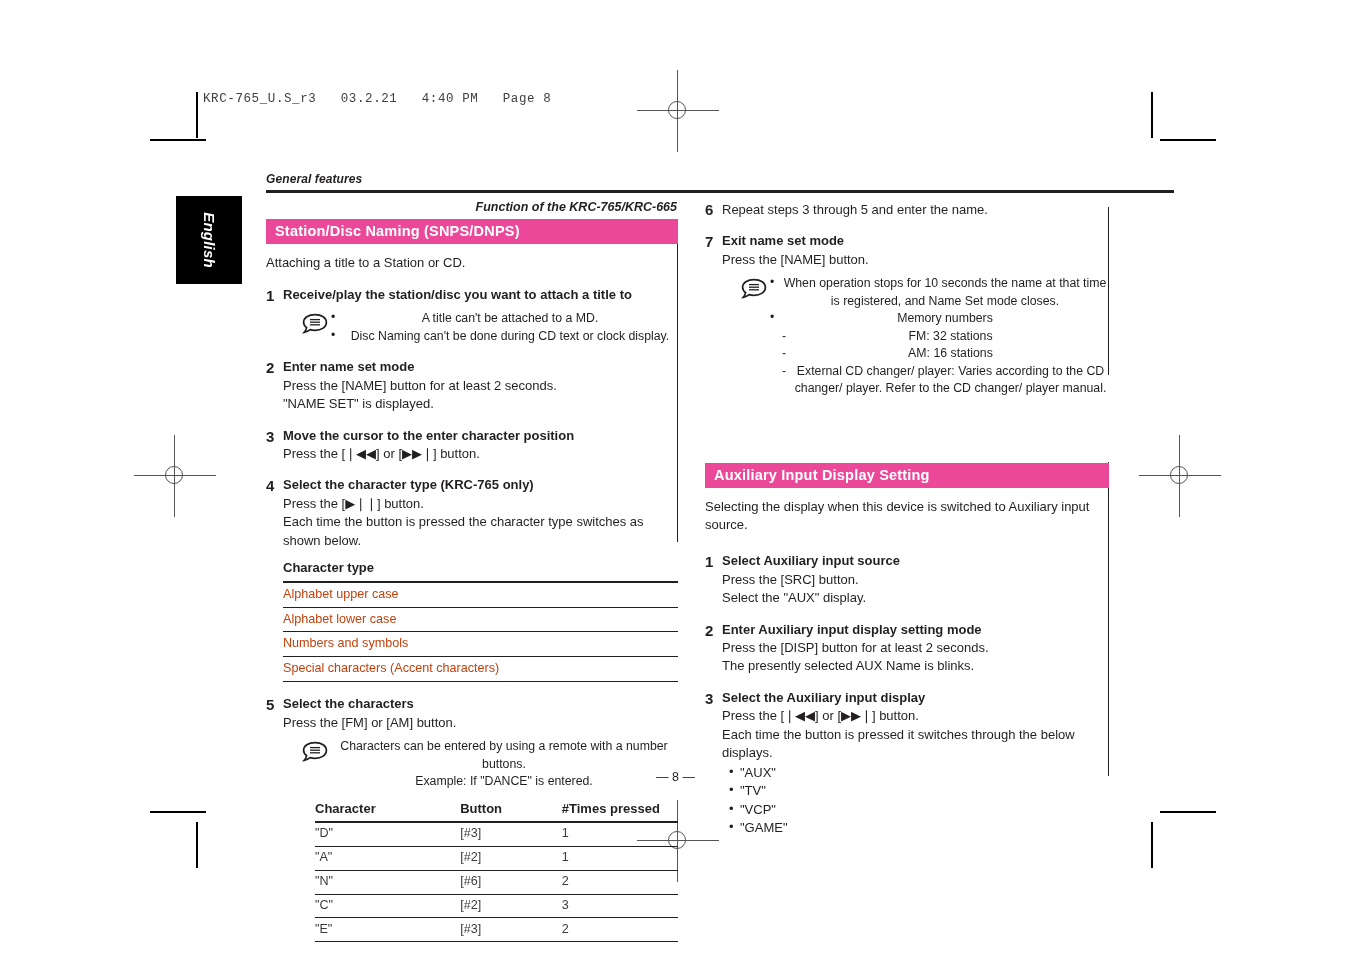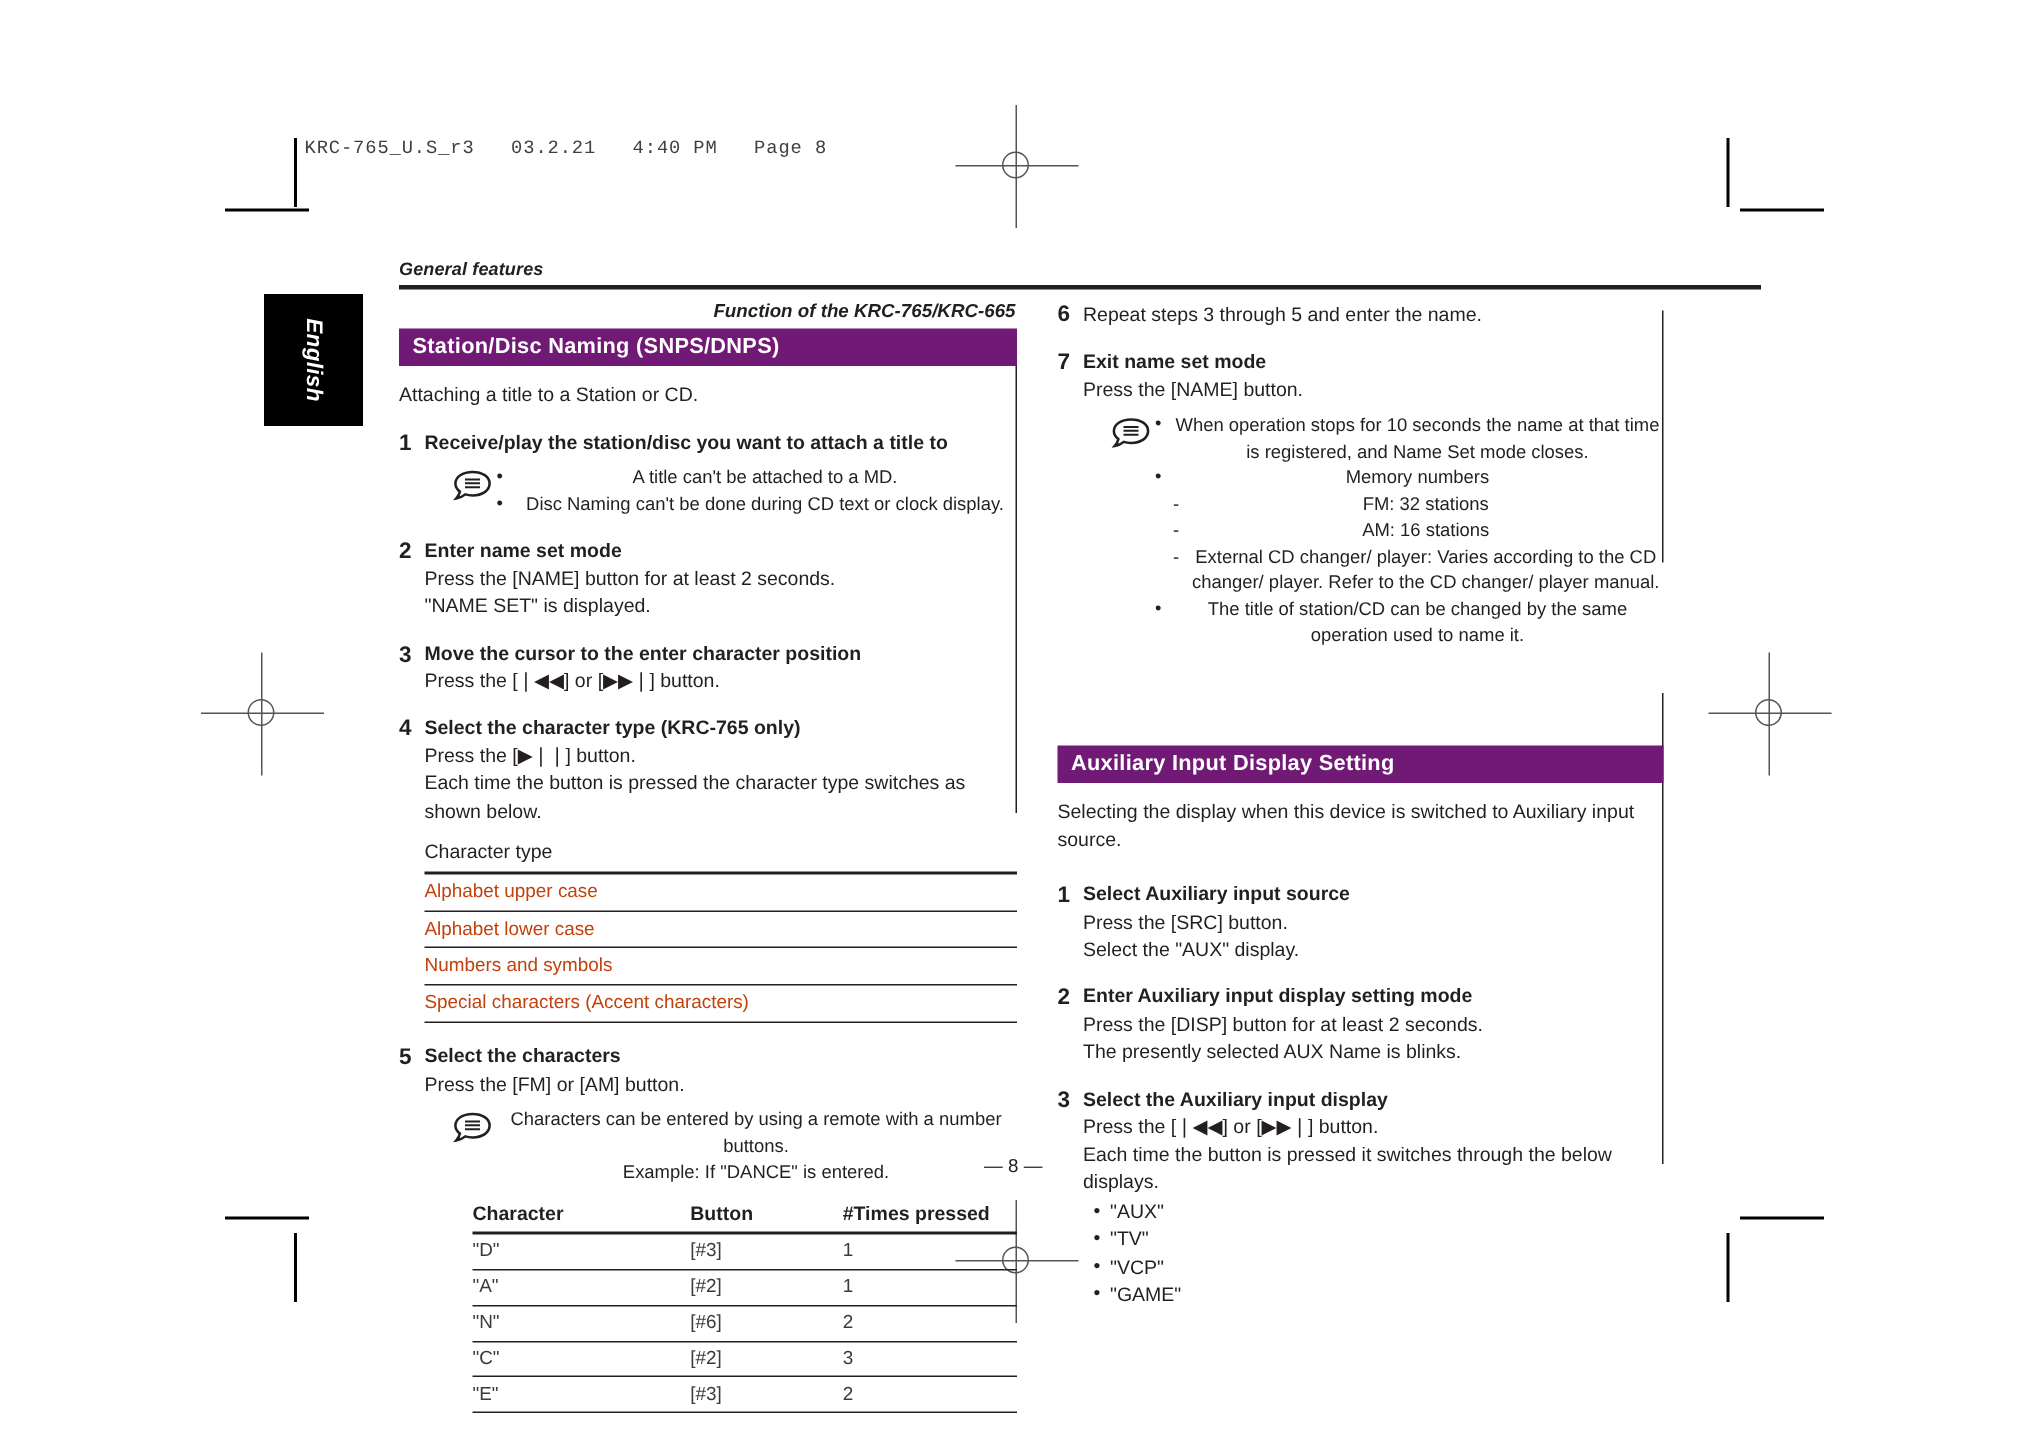--- a/index.html
+++ b/index.html
@@ -57,21 +57,21 @@
   .colL-rule{position:absolute;left:677px;top:222px;width:1px;height:320px;background:#231f20;}
   .colR-rule{position:absolute;left:1108px;top:207px;width:1px;height:168px;background:#231f20;}
   .colR-rule2{position:absolute;left:1108px;top:462px;width:1px;height:314px;background:#231f20;}
 
   .funcline{
     text-align:right;font-style:italic;font-weight:bold;font-size:12.5px;
     margin:0 0 5px 0;padding-right:1px;
   }
 
   .secbar{
-    background:#701a75;color:#fff;font-weight:bold;font-size:14.5px;
+    background:#ec4899;color:#fff;font-weight:bold;font-size:14.5px;
     padding:4px 9px 5px 9px;letter-spacing:.2px;
   }
 
   .lead{font-size:13px;margin:10px 0 0 0;line-height:1.45;}
 
   
   .step{display:flex;margin-top:13px;}
   .step .num{
     font-weight:bold;font-size:15px;width:17px;flex:0 0 17px;
     line-height:1.28;
@@ -92,21 +92,21 @@
   .note .txt ul{margin:0;padding:0;list-style:none;}
   .note .txt li{position:relative;padding-left:12px;}
   .note .txt li:before{content:"\2022";position:absolute;left:1px;top:-1px;}
   .note .txt .sub{position:relative;padding-left:12px;margin-left:11px;}
   .note .txt .sub:before{content:"-";position:absolute;left:2px;top:0;}
 
   
   table{border-collapse:collapse;width:100%;font-size:12.6px;}
   .ctype{margin-top:9px;}
   .ctype th{
-    text-align:left;font-weight:normal;font-size:13px;
+    text-align:left;font-weight:bold;font-size:13px;
     padding:0 0 3px 0;border-bottom:2.5px solid #231f20;
   }
   .ctype td{padding:3px 0 3px 0;border-bottom:1px solid #231f20;color:#c2410c;}
 
   .chartbl{margin-top:9px;margin-left:32px;width:calc(100% - 32px);}
   .chartbl th{
     text-align:left;font-weight:bold;font-size:13px;
     padding:0 0 3px 0;border-bottom:2.5px solid #231f20;
   }
   .chartbl td{padding:2.5px 0;border-bottom:1px solid #231f20;color:#3b3b3b;}
@@ -340,23 +340,20 @@
             </svg>
           </div>
           <div class="txt">
             <ul>
               <li>When operation stops for 10 seconds the name at that time is registered, and Name Set mode closes.</li>
               <li>Memory numbers</li>
             </ul>
             <div class="sub">FM: 32 stations</div>
             <div class="sub">AM: 16 stations</div>
             <div class="sub">External CD changer/ player: Varies according to the CD changer/ player. Refer to the CD changer/ player manual.</div>
-            <ul>
-              <li>The title of station/CD can be changed by the same operation used to name it.</li>
-            </ul>
           </div>
         </div>
       </div>
     </div>
 
     <div style="margin-top:65px;">
       <div class="secbar">Auxiliary Input Display Setting</div>
       <p class="lead">Selecting the display when this device is switched to Auxiliary input source.</p>
 
       <div class="step" style="margin-top:17px;">

